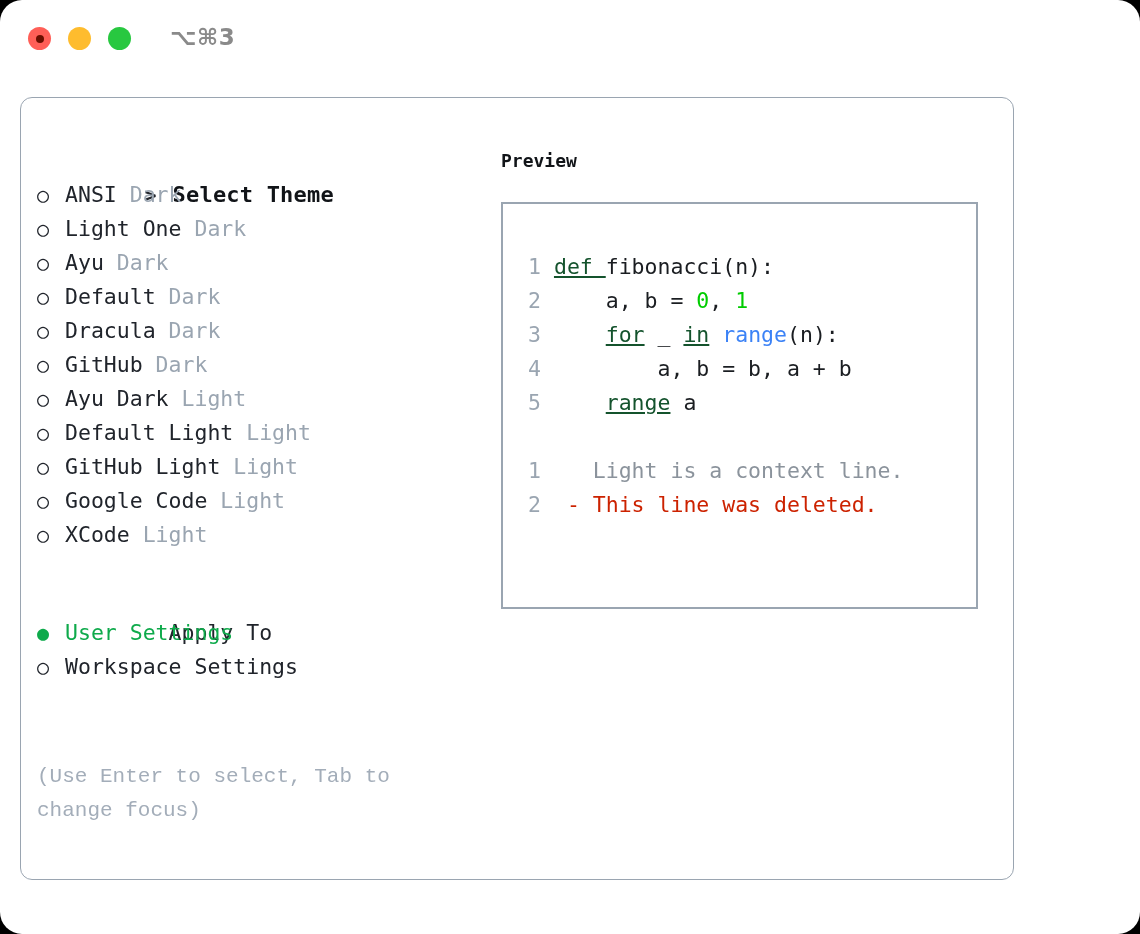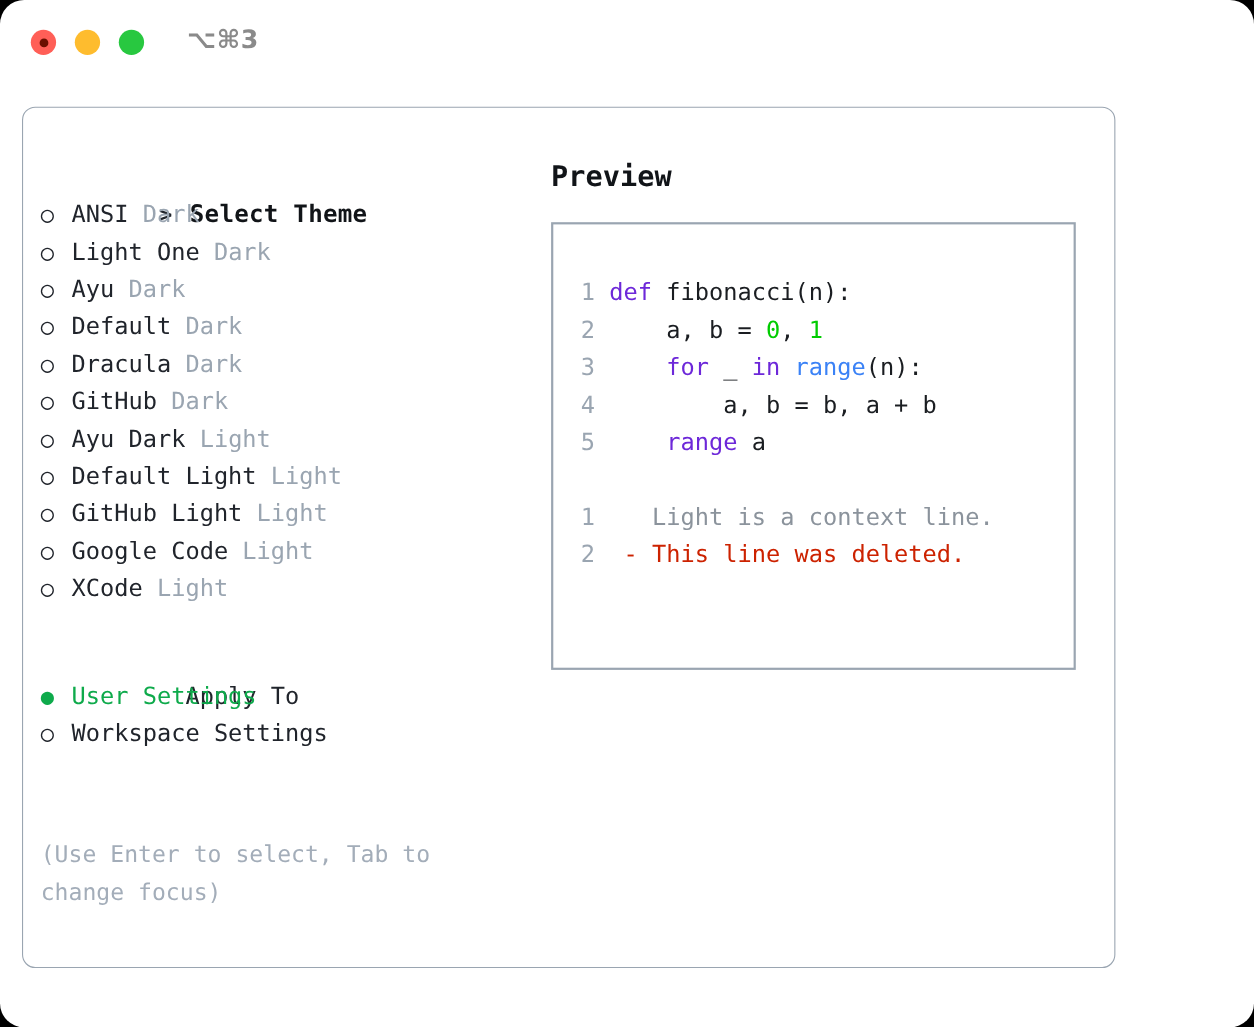--- a/index.html
+++ b/index.html
@@ -126,32 +126,33 @@
 
   #hint {
     position: absolute;
     left: 16px;
     top: 662px;
     width: 420px;
     font-size: 21px;
     line-height: 34px;
     color: #a3adb9;
     white-space: pre-wrap;
+    font-family: Liberation Mono, monospace;
   }
 
   
   #right-col {
     position: absolute;
     left: 480px;
     top: 46px;
     width: 500px;
   }
 
   #preview-heading {
-    font-size: 26px;
+    font-size: 18px;
     font-weight: 700;
     color: #111418;
     line-height: 34px;
     white-space: pre;
   }
 
   #preview-box {
     position: absolute;
     left: 480px;
     top: 104px;
@@ -178,21 +179,21 @@
 
   .ln {
     display: inline-block;
     width: 26px;
     text-align: right;
     color: #9aa5b1;
   }
 
   .gap { height: 34px; }
 
-  .kw   { color: #6d28d9; }
+  .kw   { color: #14532d; text-decoration: underline; }
   .num  { color: #00cc00; }
   .fn   { color: #3b82f6; }
   .plain{ color: #1a1d21; }
 
   .ctx  { color: #8b939c; }
   .del  { color: #cc2200; }
   .add  { color: #00cc00; }
 </style>
 </head>
 <body>

